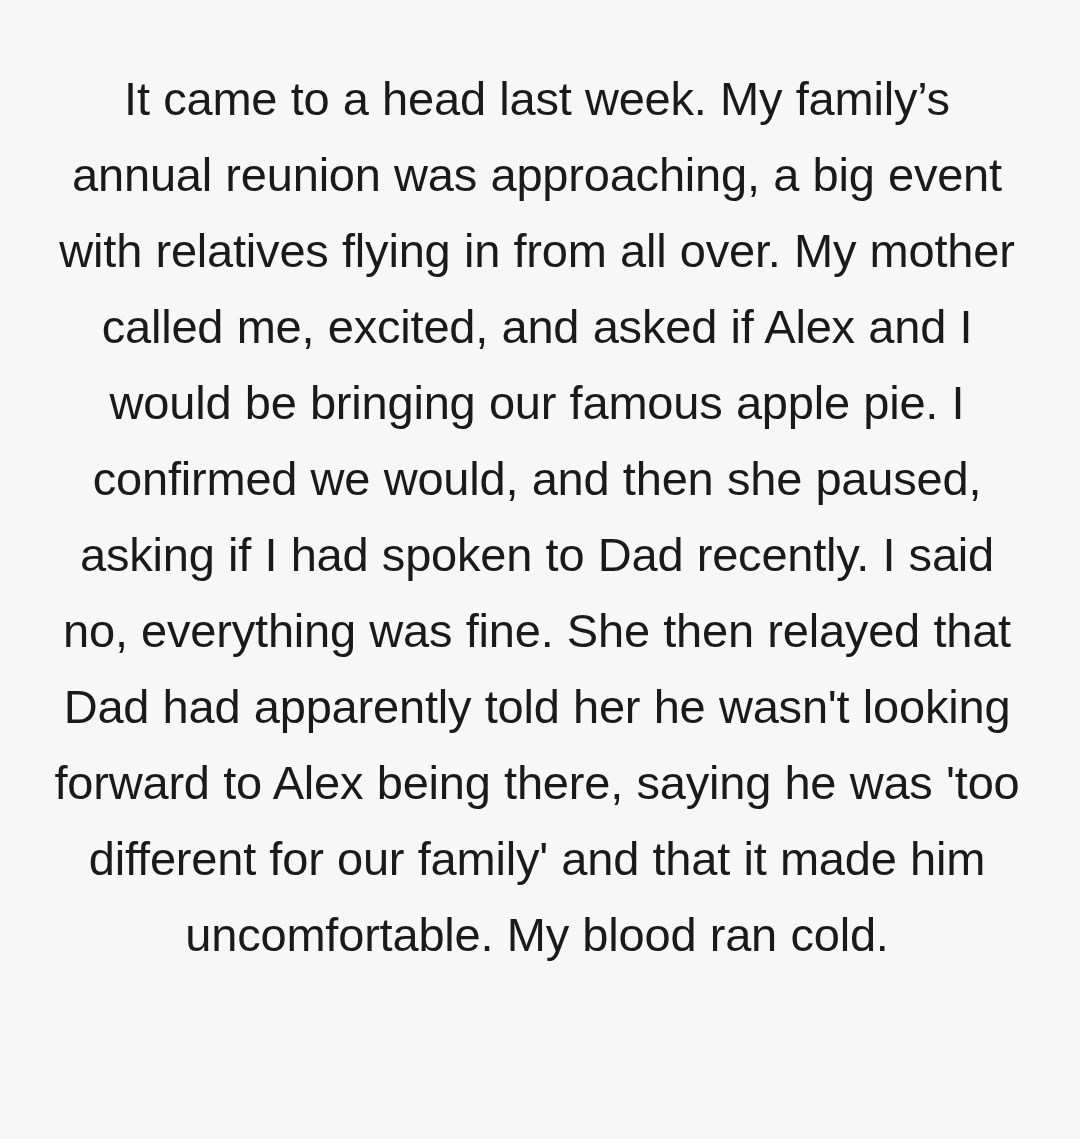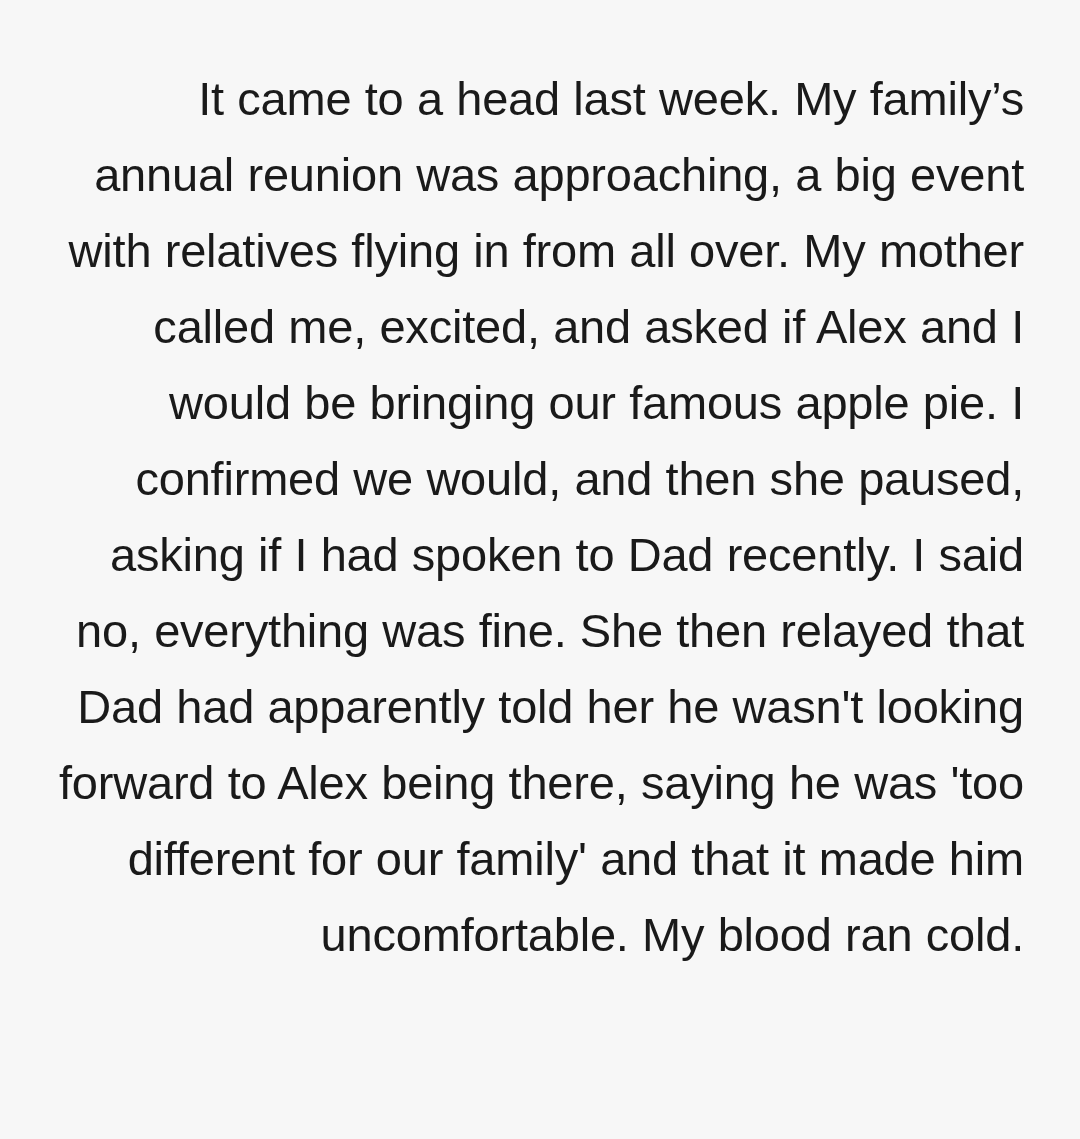--- a/index.html
+++ b/index.html
@@ -21,21 +21,21 @@
     padding: 14px 56px 0 50px;
     display: block;
   }
   .body-text {
     font-family: "Liberation Sans", sans-serif;
     font-size: 47px;
     line-height: 76px;
     color: #1a1a1a;
     letter-spacing: -0.2px;
     font-weight: 400;
-    text-align: right;
+    text-align: center;
     white-space: pre-wrap;
     word-spacing: 0.5px;
   }
 </style>
 </head>
 <body>
 
 <div class="page">
   <p class="body-text">It came to a head last week. My family’s annual reunion was approaching, a big event with relatives flying in from all over. My mother called me, excited, and asked if Alex and I would be bringing our famous apple pie. I confirmed we would, and then she paused, asking if I had spoken to Dad recently. I said no, everything was fine. She then relayed that Dad had apparently told her he wasn't looking forward to Alex being there, saying he was 'too different for our family' and that it made him uncomfortable. My blood ran cold.</p>
 </div>

